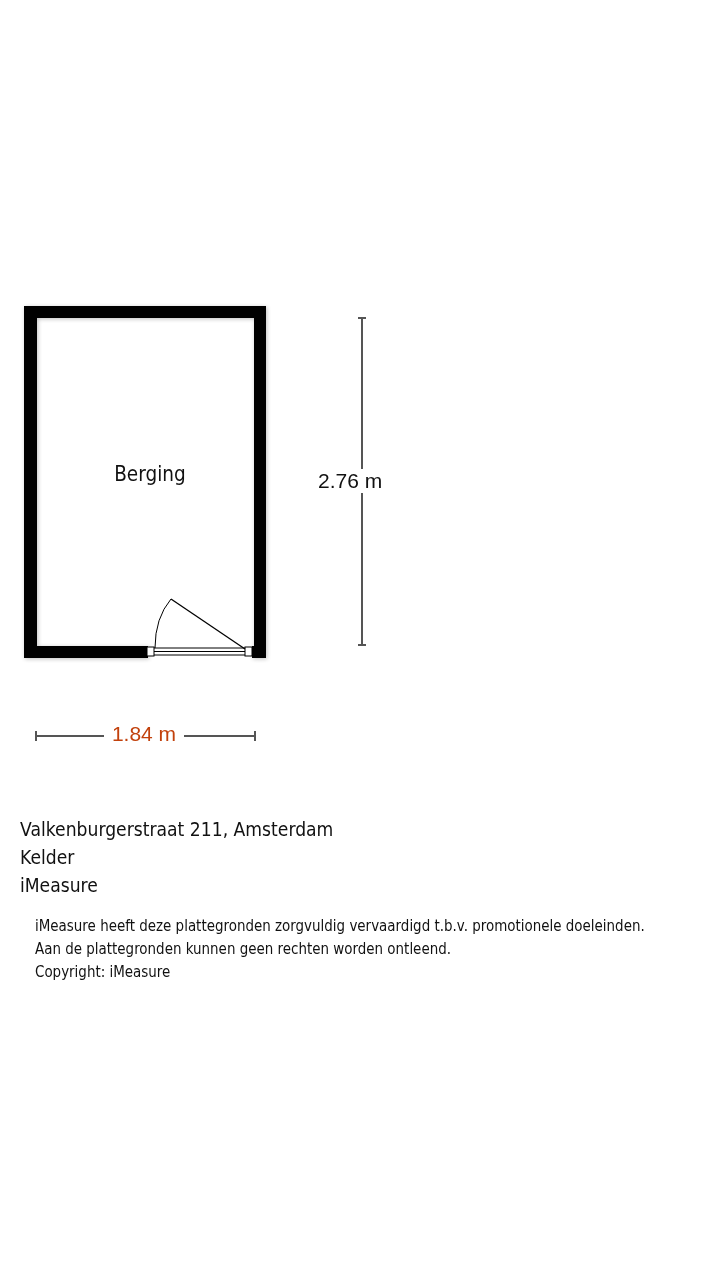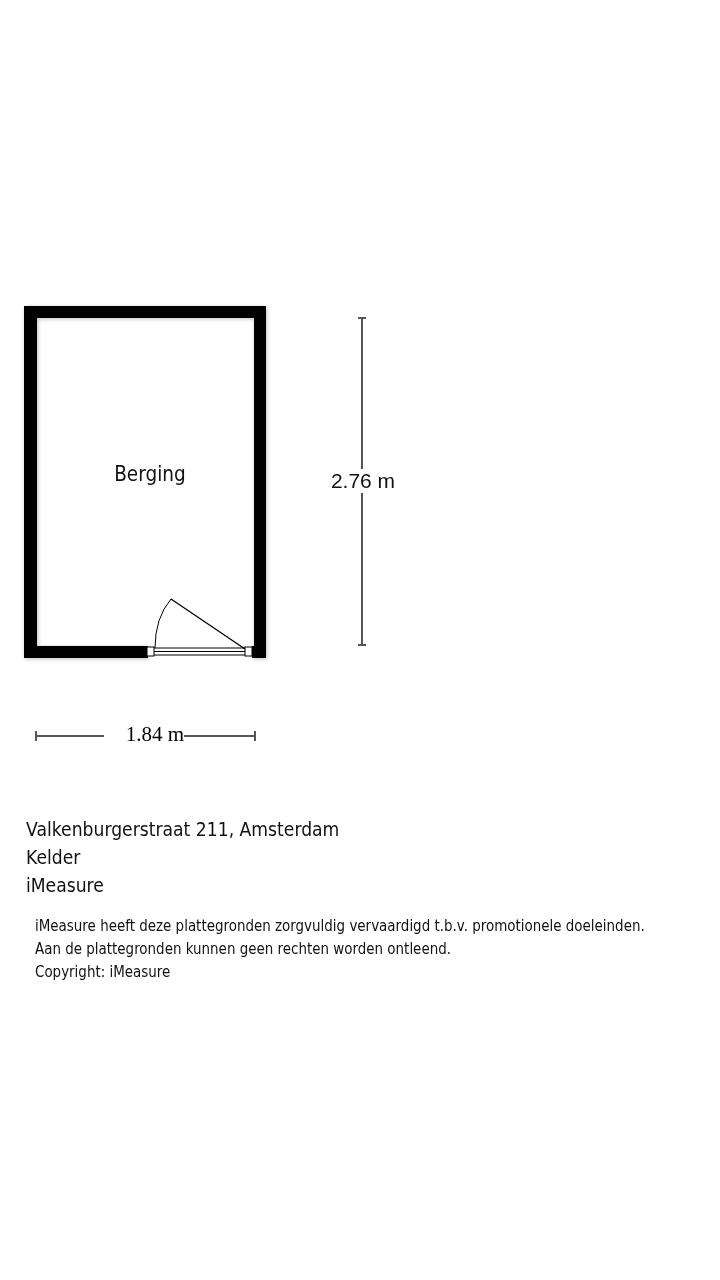--- a/index.html
+++ b/index.html
@@ -2,25 +2,25 @@
 <html><head>
 <meta charset="utf-8">
 <style>
   html, body { margin: 0; padding: 0; background: #ffffff; }
   body { width: 720px; height: 1280px; position: relative; overflow: hidden;
          font-family: "DejaVu Sans", sans-serif; color: #111; }
   .plan { position: absolute; left: 0; top: 0; width: 672px; height: 800px; }
   .room-label { position: absolute; left: 90px; top: 462px; width: 120px; text-align: center;
                 font-family: "DejaVu Sans", sans-serif; font-size: 21px; color: #111;
                 transform: scaleX(0.88); }
-  .dim-v-label { position: absolute; left: 318px; top: 469px; width: 90px; text-align: center;
+  .dim-v-label { position: absolute; left: 318px; top: 469px; width: 90px; text-align: left;
                  font-family: "Liberation Sans", sans-serif; font-size: 21px; color: #111; background: #fff; }
-  .dim-h-label { position: absolute; left: 104px; top: 722px; width: 80px; text-align: right;
-                 font-family: Liberation Serif, serif; font-size: 21px; color: #000000; background: #fff; }
-  .info { position: absolute; left: 26px; top: 815px; }
+  .dim-h-label { position: absolute; left: 104px; top: 722px; width: 80px; text-align: center;
+                 font-family: Liberation Sans, sans-serif; font-size: 21px; color: #c2410c; background: #fff; }
+  .info { position: absolute; left: 20px; top: 815px; }
   .info .line { font-size: 20px; line-height: 28px; color: #111; transform-origin: left;
                 transform: scaleX(0.86); white-space: nowrap; }
   .disclaimer { position: absolute; left: 35px; top: 914px; }
   .disclaimer .line { font-size: 16px; line-height: 23px; color: #111; transform-origin: left;
                       transform: scaleX(0.84); white-space: nowrap; }
 </style>
 </head>
 <body>
 
 <div class="plan">

